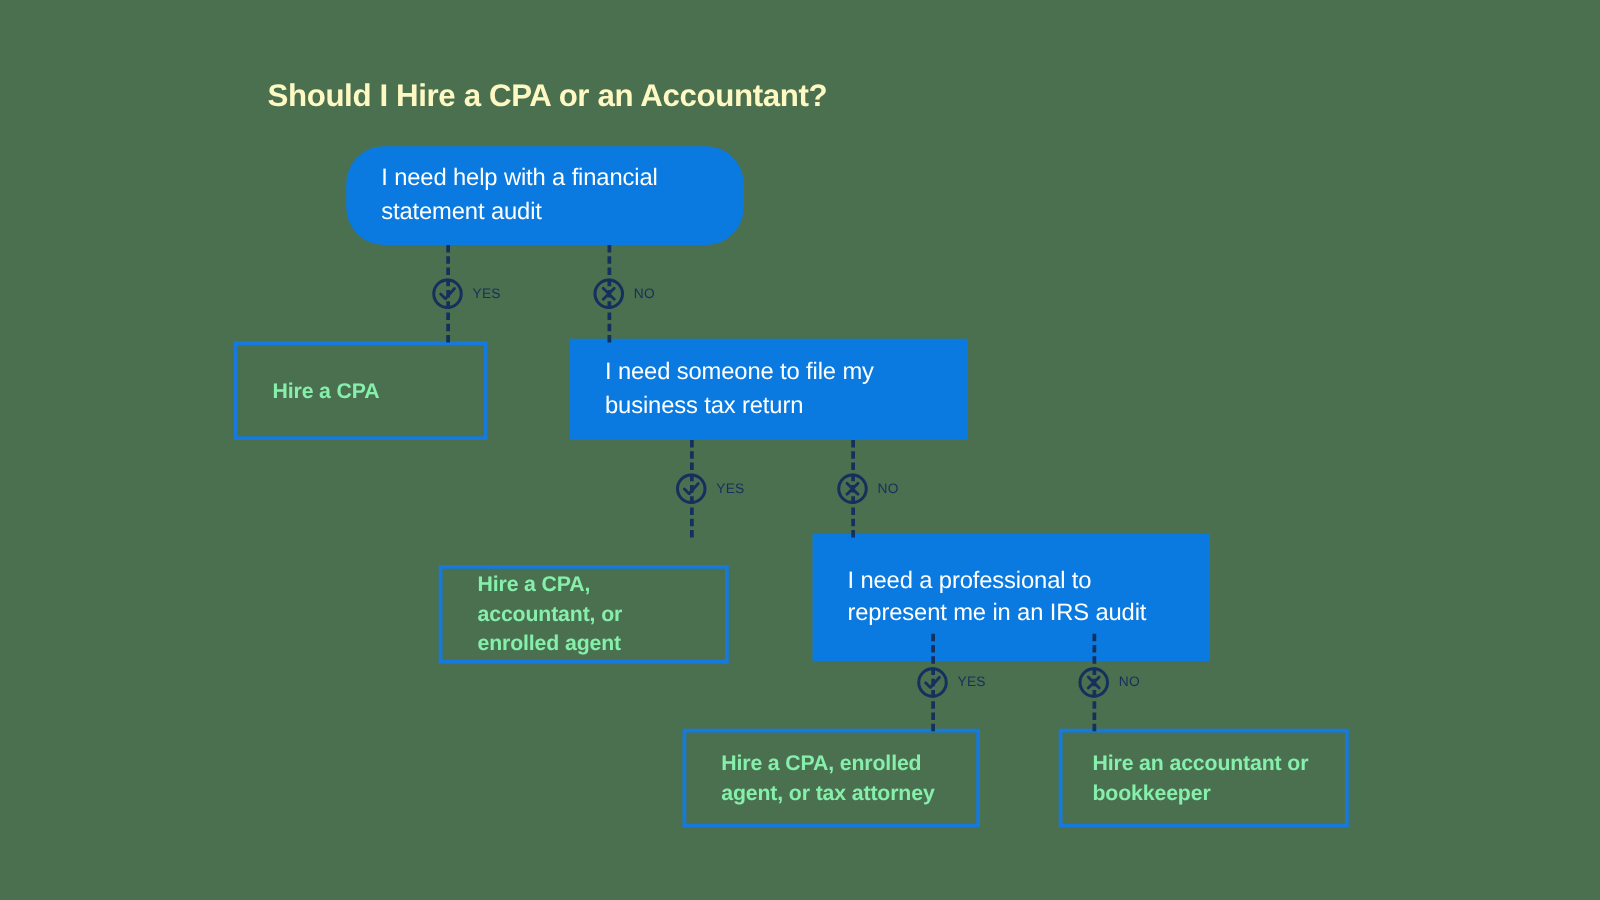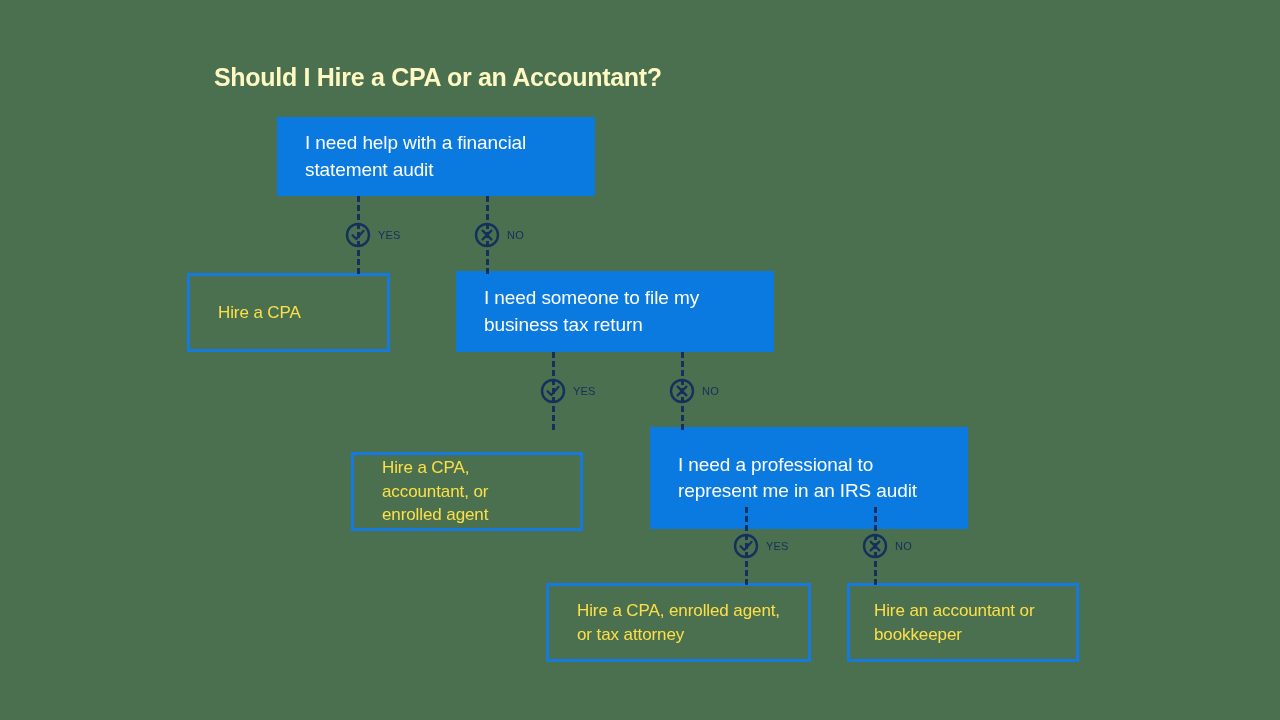--- a/index.html
+++ b/index.html
@@ -58,23 +58,23 @@
     font-weight: 400;
     letter-spacing: -0.1px;
   }
 
   .node.outcome {
     background: transparent;
     border: 3px solid #1579dd;
     padding: 0 28px;
   }
   .node.outcome .node-text {
-    color: #fde047;
+    color: #86efac;
     font-size: 17px;
-    font-weight: normal;
+    font-weight: bold;
     letter-spacing: -0.1px;
   }
 
   
   .connector {
     position: absolute;
     width: 0;
     border-left: 3px dashed #14305c;
     z-index: 1;
   }
@@ -110,21 +110,21 @@
 
   <div class="connector" style="left:357px; top:196px; height:78px;"></div>
   <div class="connector" style="left:486px; top:196px; height:78px;"></div>
 
   <div class="connector" style="left:552px; top:352px; height:78px;"></div>
   <div class="connector" style="left:681px; top:352px; height:78px;"></div>
 
   <div class="connector" style="left:745px; top:507px; height:78px;"></div>
   <div class="connector" style="left:874px; top:507px; height:78px;"></div>
 
-  <div class="node decision" style="left:277px; top:117px; width:318px; height:79px;">
+  <div class="node decision" style="left:277px; top:117px; width:318px; height:79px;border-radius:30px;">
     <span class="node-text">I need help with a financial statement audit</span>
   </div>
 
   <div class="marker" style="left:345px; top:222px;">
     <svg class="marker-icon" viewBox="0 0 26 26">
       <circle cx="13" cy="13" r="11" fill="none" stroke="#14305c" stroke-width="2.4"></circle>
       <polyline points="7.5,13.2 11.3,17 18.6,8.8" fill="none" stroke="#14305c" stroke-width="2.2" stroke-linecap="round" stroke-linejoin="round"></polyline>
     </svg>
     <span class="marker-label">YES</span>
   </div>
@@ -181,21 +181,21 @@
 
   <div class="marker" style="left:862px; top:533px;">
     <svg class="marker-icon" viewBox="0 0 26 26">
       <circle cx="13" cy="13" r="11" fill="none" stroke="#14305c" stroke-width="2.4"></circle>
       <line x1="8.6" y1="8.6" x2="17.4" y2="17.4" stroke="#14305c" stroke-width="2.2" stroke-linecap="round"></line>
       <line x1="17.4" y1="8.6" x2="8.6" y2="17.4" stroke="#14305c" stroke-width="2.2" stroke-linecap="round"></line>
     </svg>
     <span class="marker-label">NO</span>
   </div>
 
-  <div class="node outcome" style="left:546px; top:583px; width:265px; height:79px;justify-content:center;">
+  <div class="node outcome" style="left:546px; top:583px; width:238px; height:79px;justify-content:center;">
     <span class="node-text">Hire a CPA, enrolled agent, or tax attorney</span>
   </div>
 
   <div class="node outcome" style="left:847px; top:583px; width:232px; height:79px;padding-left:24px;">
     <span class="node-text">Hire an accountant or bookkeeper</span>
   </div>
 
 </div>
 
 </body></html>

